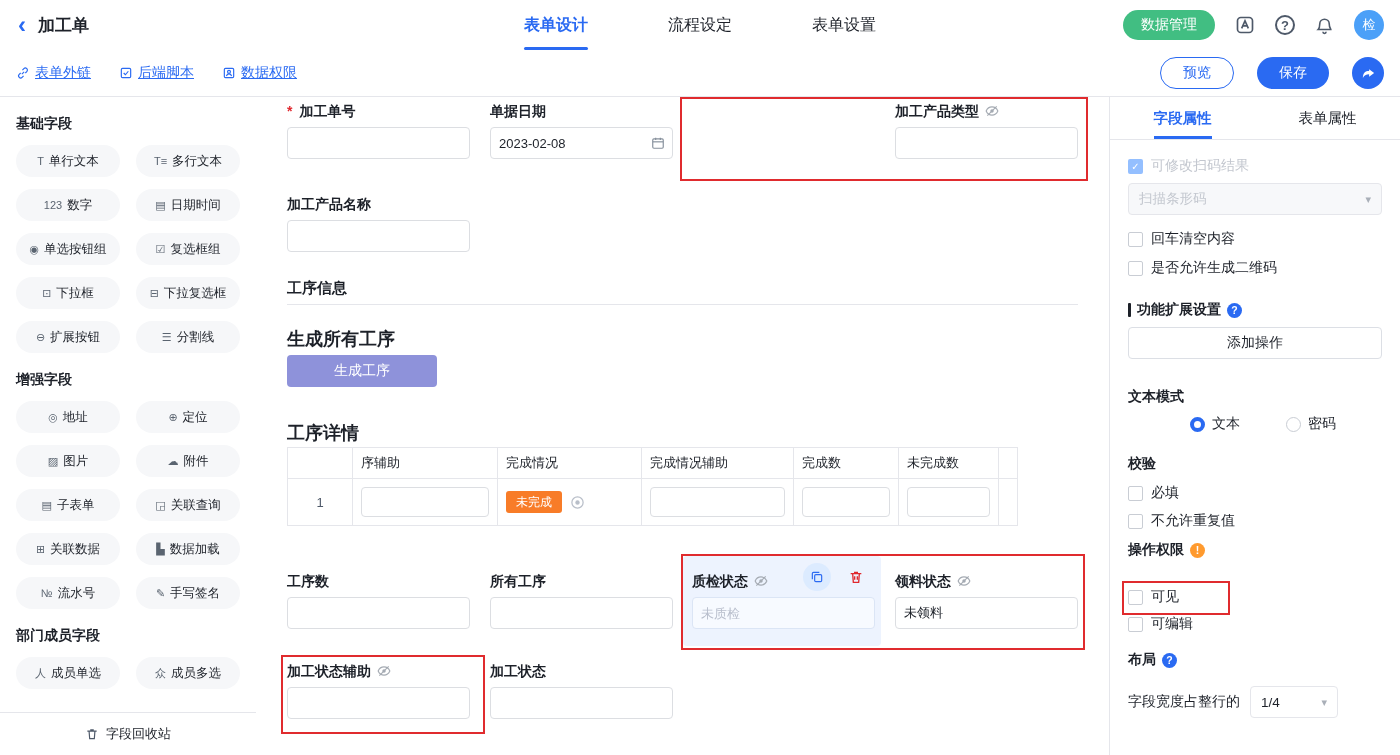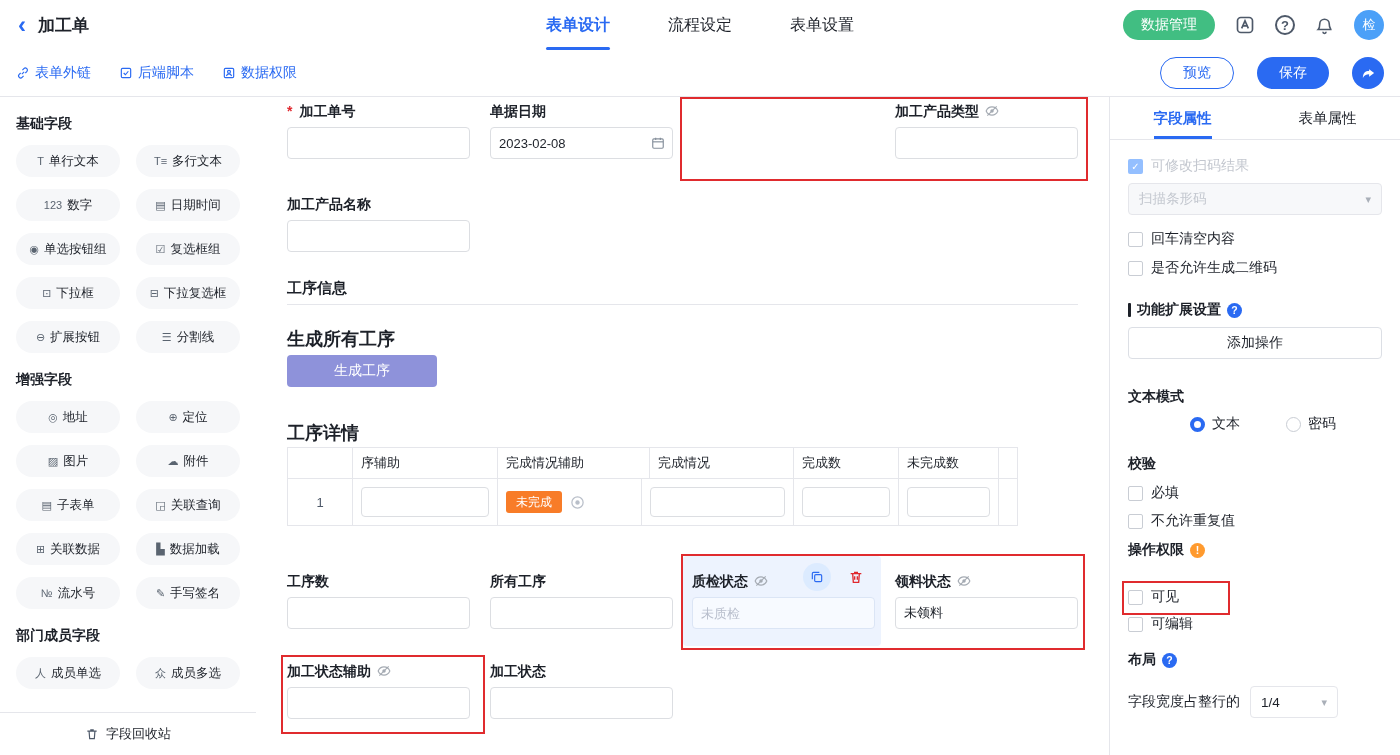--- a/index.html
+++ b/index.html
@@ -5,38 +5,38 @@
   html,body{margin:0;padding:0;background:#fff;}
   .app{position:relative;width:1400px;height:755px;background:#fff;overflow:hidden;
        font-family:"Liberation Sans","DejaVu Sans",sans-serif;color:#1d2129;font-size:14px;}
 
   
   .topbar{position:absolute;top:0;left:0;right:0;height:50px;border-bottom:1px solid #f0f1f3;
           display:flex;align-items:center;background:#fff;z-index:20;}
   .tb-left{display:flex;align-items:center;gap:12px;padding-left:18px;}
   .back{color:#2a6af2;font-size:24px;line-height:1;cursor:pointer;font-weight:bold;}
   .app-title{font-size:17px;font-weight:bold;}
-  .tb-tabs{position:absolute;left:50%;transform:translateX(-50%);height:100%;display:flex;gap:58px;align-items:stretch;}
+  .tb-tabs{position:absolute;left:50%;transform:translateX(-50%);height:100%;display:flex;gap:80px;align-items:stretch;}
   .tb-tab{display:flex;align-items:center;font-size:16px;cursor:pointer;position:relative;color:#1d2129;}
   .tb-tab.active{color:#2a6af2;font-weight:bold;}
   .tb-tab.active::after{content:"";position:absolute;left:0;right:0;bottom:0;height:3px;background:#2a6af2;border-radius:2px;}
   .tb-right{margin-left:auto;display:flex;align-items:center;gap:20px;padding-right:16px;}
   .pill-green{height:30px;padding:0 18px;border:none;border-radius:15px;background:#41be82;color:#fff;
               font-size:14px;cursor:pointer;font-family:inherit;}
   .icon-btn{display:flex;align-items:center;justify-content:center;cursor:pointer;}
   .circle-q{width:20px;height:20px;border:2px solid #4e5969;border-radius:50%;color:#4e5969;
             font-size:13px;font-weight:bold;box-sizing:border-box;}
   .avatar{width:30px;height:30px;border-radius:50%;background:#4ba0f8;color:#fff;display:flex;
           align-items:center;justify-content:center;font-size:13px;cursor:pointer;}
 
   
   .subbar{position:absolute;top:50px;left:0;right:0;height:47px;border-bottom:1px solid #e5e6eb;
           display:flex;align-items:center;padding:0 16px;box-sizing:border-box;background:#fff;z-index:20;}
   .sb-links{display:flex;gap:28px;}
-  .sb-link{display:flex;align-items:center;gap:5px;color:#2a6af2;font-size:14px;cursor:pointer;}
+  .sb-link{display:flex;align-items:center;gap:5px;color:#2a6af2;font-size:14px;cursor:pointer;text-decoration:underline;}
   .sb-right{margin-left:auto;display:flex;align-items:center;gap:23px;}
   .btn-preview{height:32px;padding:0 22px;border-radius:16px;border:1px solid #2a6af2;background:#fff;
                color:#2a6af2;font-size:14px;cursor:pointer;font-family:inherit;}
   .btn-save{height:32px;padding:0 22px;border-radius:16px;border:none;background:#2a6af2;color:#fff;
             font-size:14px;cursor:pointer;font-family:inherit;}
   .btn-share{width:32px;height:32px;border-radius:50%;border:none;background:#2a6af2;display:flex;
              align-items:center;justify-content:center;cursor:pointer;}
 
   
   .sidebar{position:absolute;top:97px;left:0;bottom:0;width:256px;border-right:1px solid #e5e6eb;background:#fff;}
@@ -340,22 +340,22 @@
 
     <div class="plain-label" style="left:31px;top:230px">生成所有工序</div>
     <button class="gen-btn" style="left:31px;top:258px">生成工序</button>
 
     <div class="plain-label" style="left:31px;top:324px">工序详情</div>
 
     <div class="ptable" style="left:31px;top:350px;width:731px">
       <div class="prow phead">
         <div class="pcell" style="width:65px"></div>
         <div class="pcell" style="width:145px">序辅助</div>
+        <div class="pcell" style="width:144px">完成情况</div>
         <div class="pcell" style="width:152px">完成情况辅助</div>
-        <div class="pcell" style="width:144px">完成情况</div>
         <div class="pcell" style="width:105px">完成数</div>
         <div class="pcell" style="width:100px">未完成数</div>
         <div class="pcell" style="flex:1"></div>
       </div>
       <div class="prow pdata">
         <div class="pcell" style="width:65px">
             <span class="idx">1</span>
           </div>
         <div class="pcell" style="width:145px">
             <input class="cell-input" style="">

